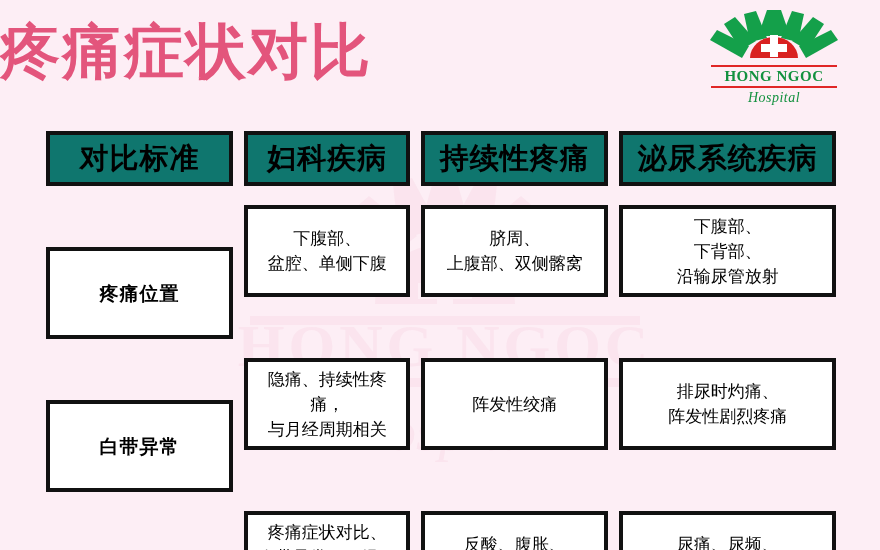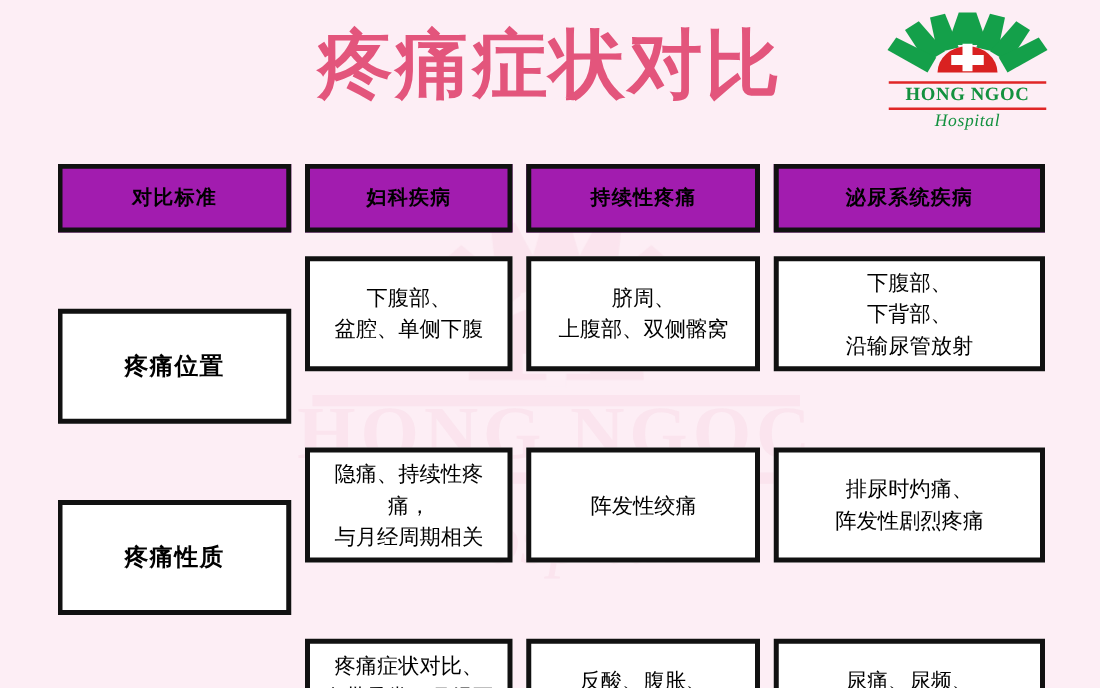--- a/index.html
+++ b/index.html
@@ -33,21 +33,20 @@
     position: relative;
     z-index: 2;
     height: 118px;
   }
 
   #page-title {
     position: absolute;
     left: 0;
     right: 0;
     top: 14px;
-    text-align: center;
     font-size: 60px;
     line-height: 76px;
     font-weight: bold;
     letter-spacing: 2px;
     color: #E3557C;
     -webkit-text-stroke: 6px #FDEEF5;
     paint-order: stroke fill;
     text-shadow:
       0 0 1px #FDEEF5;
   }
@@ -113,22 +112,22 @@
   }
 
   
   .col-0 { width: 189px; }
   .col-1 { width: 168px; }
   .col-2 { width: 189px; }
   .col-3 { width: 219px; }
 
   .header-row .cell {
     height: 55px;
-    background: #a21caf;
-    font-size: 16px;
+    background: #0f766e;
+    font-size: 29px;
     font-weight: bold;
     color: #000000;
     letter-spacing: 1px;
   }
 
   .body-row .cell {
     height: 92px;
     font-size: 17px;
     line-height: 25px;
     color: #000000;
@@ -224,21 +223,21 @@
     </div>
     <div class="cell col-3">
       <span class="cell-text">下腹部、
 下背部、
 沿输尿管放射</span>
     </div>
   </div>
 
   <div class="row body-row">
     <div class="cell col-0 criterion">
-      <span class="cell-text">疼痛性质</span>
+      <span class="cell-text">白带异常</span>
     </div>
     <div class="cell col-1">
       <span class="cell-text">隐痛、持续性疼痛，
 与月经周期相关</span>
     </div>
     <div class="cell col-2">
       <span class="cell-text">阵发性绞痛</span>
     </div>
     <div class="cell col-3">
       <span class="cell-text">排尿时灼痛、

